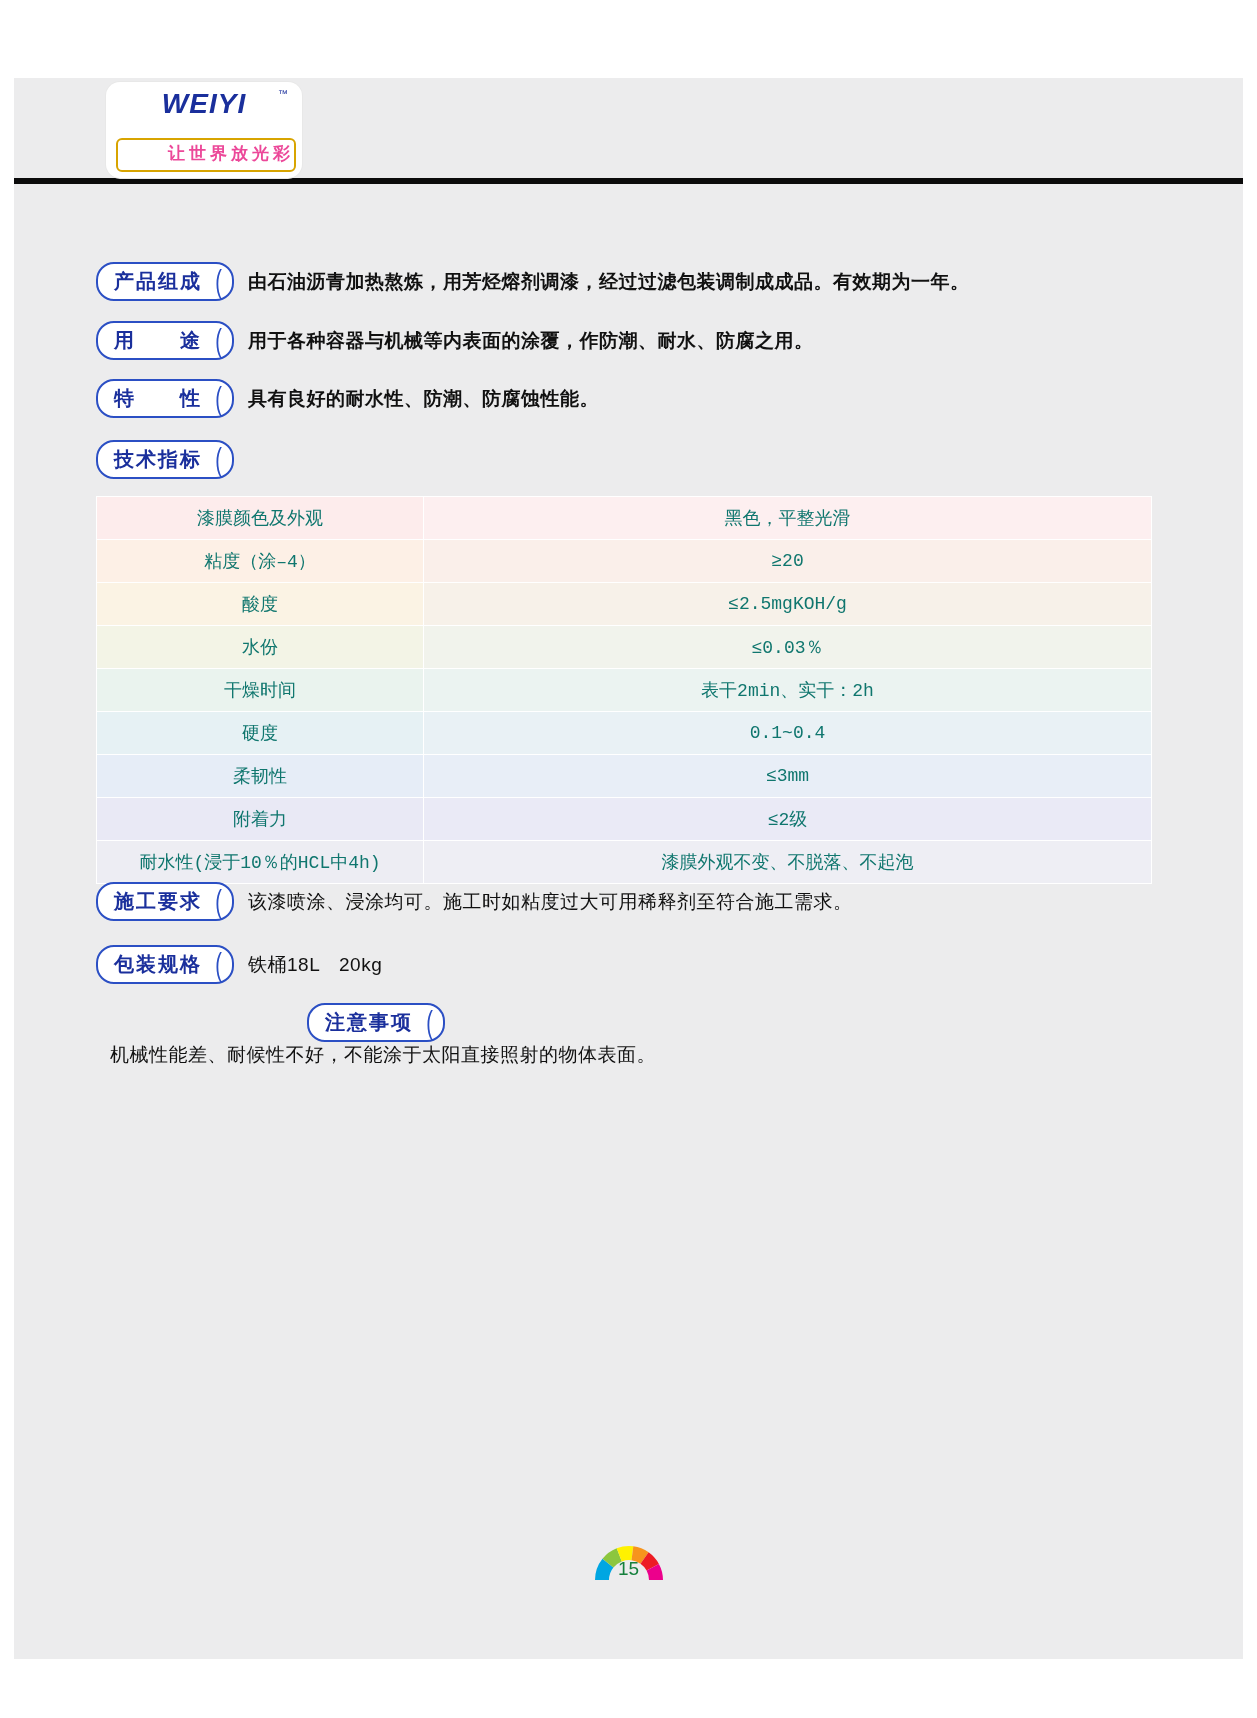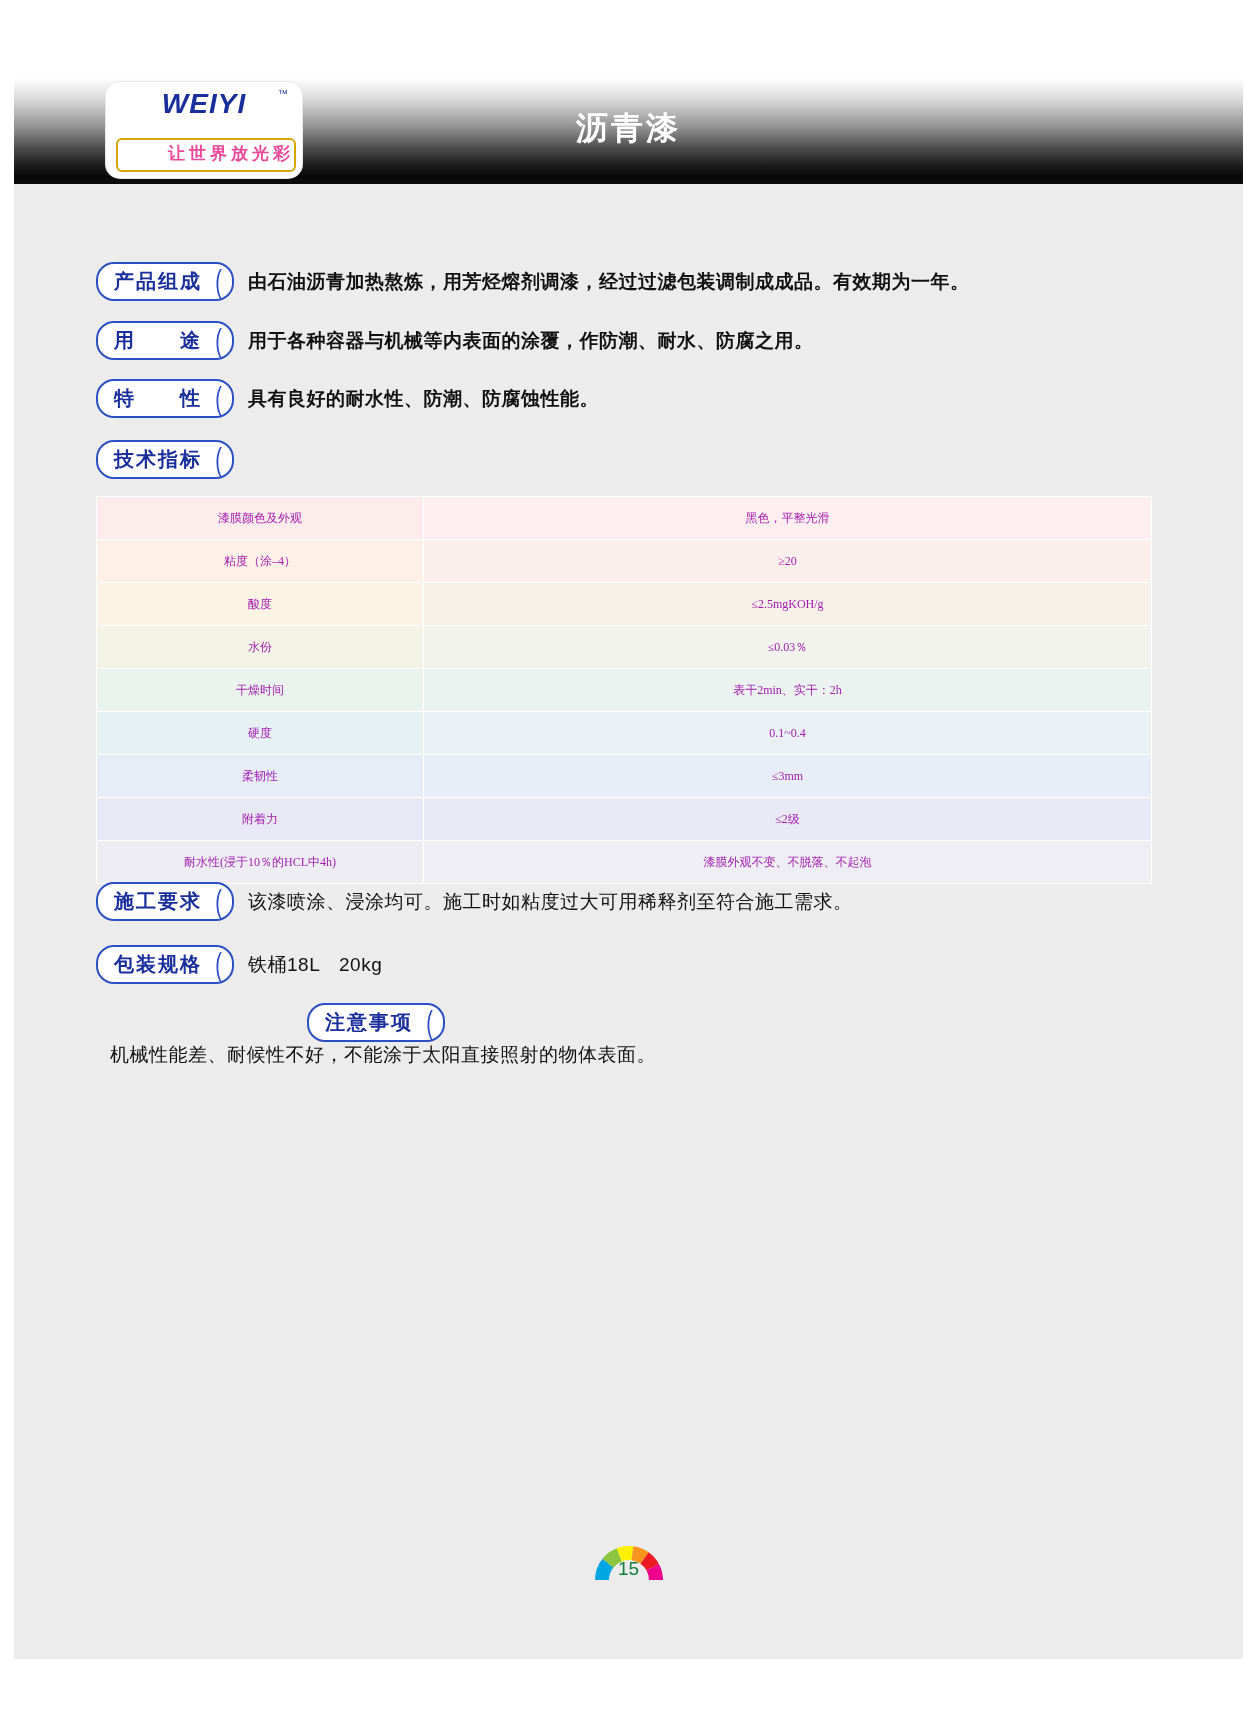--- a/index.html
+++ b/index.html
@@ -173,25 +173,25 @@
     position: absolute;
     left: 96px;
     top: 496px;
     width: 1049px;
     border-collapse: collapse;
     table-layout: fixed;
   }
   .tbl td {
     height: 40px;
     border: 1px solid #ffffff;
-    font-size: 12px;
-    color: #a21caf;
+    font-size: 18px;
+    color: #0f766e;
     text-align: center;
     vertical-align: middle;
-    font-family: Liberation Serif, serif;
+    font-family: Liberation Mono, monospace;
   }
   .tbl td.c1 { width: 324px; }
   .tbl td.c2 { width: 725px; }
   .r0 td.c1 { background: #fdecec; } .r0 td.c2 { background: #fdeff0; }
   .r1 td.c1 { background: #fdf0e6; } .r1 td.c2 { background: #faefea; }
   .r2 td.c1 { background: #fbf3e4; } .r2 td.c2 { background: #f7f1e9; }
   .r3 td.c1 { background: #f3f4e6; } .r3 td.c2 { background: #f1f3ec; }
   .r4 td.c1 { background: #eaf3ee; } .r4 td.c2 { background: #ebf3f1; }
   .r5 td.c1 { background: #e6f1f4; } .r5 td.c2 { background: #e9f1f5; }
   .r6 td.c1 { background: #e6edf7; } .r6 td.c2 { background: #e8eef7; }
@@ -226,23 +226,20 @@
 </style>
 </head>
 <body>
 
 <div class="page">
 
   <div class="body-panel"></div>
   <div class="top-white"></div>
   <div class="bottom-white"></div>
 
-  <div class="header">
-    <div class="header-title">沥青漆</div>
-  </div>
   <div class="header-underline"></div>
 
   <div class="logo">
     <div class="logo-main">WEIYI</div>
     <div class="logo-tm">™</div>
     <div class="logo-sub">让世界放光彩</div>
   </div>
 
   <div class="sec" style="left:96px; top:262px;">
     <span class="pill">

